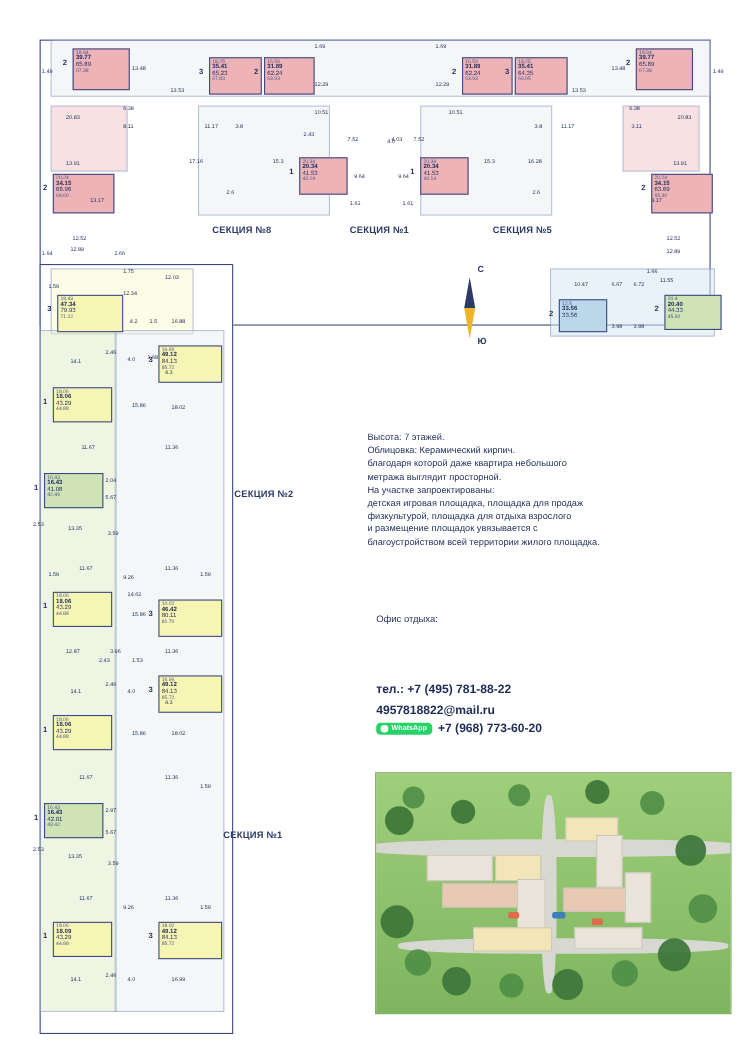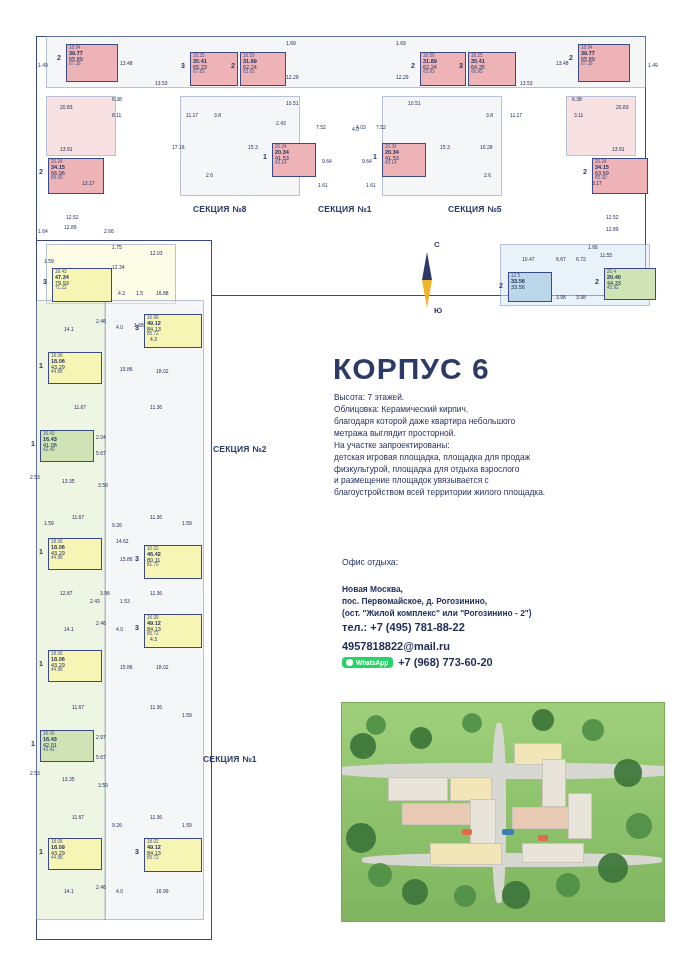--- a/index.html
+++ b/index.html
@@ -434,40 +434,34 @@
       <div class="section-label" style="left: 203px; top: 754px;">СЕКЦИЯ №1</div>
     </div>
 
   <div class="compass">
     <span class="n">С</span>
     <span class="needle-b"></span>
     <span class="needle-y"></span>
     <span class="s">Ю</span>
   </div>
 
-  <div class="title">КОРПУС 6</div>
 
   <div class="desc" id="desc-block">
       <div>Высота: 7 этажей.</div>
       <div>Облицовка: Керамический кирпич.</div>
       <div>благодаря которой даже квартира небольшого</div>
       <div>метража выглядит просторной.</div>
       <div>На участке запроектированы:</div>
       <div>детская игровая площадка, площадка для продаж</div>
       <div>физкультурой, площадка для отдыха взрослого</div>
       <div>и размещение площадок увязывается с</div>
       <div>благоустройством всей территории жилого площадка.</div>
     </div>
 
   <div class="office-head">Офис отдыха:</div>
-  <div class="office-addr" id="addr-block">
-      <div>Новая Москва,</div>
-      <div>пос. Первомайское, д. Рогозинино,</div>
-      <div>(ост. "Жилой комплекс" или "Рогозинино - 2")</div>
-    </div>
 
   <div class="phone">тел.: +7 (495) 781-88-22</div>
   <div class="mail">4957818822@mail.ru</div>
 
   <div class="wa-row">
     <span class="wa-badge">
       <span class="circle"></span>
       <span>WhatsApp</span>
     </span>
     <span class="wa-phone">+7 (968) 773-60-20</span>

